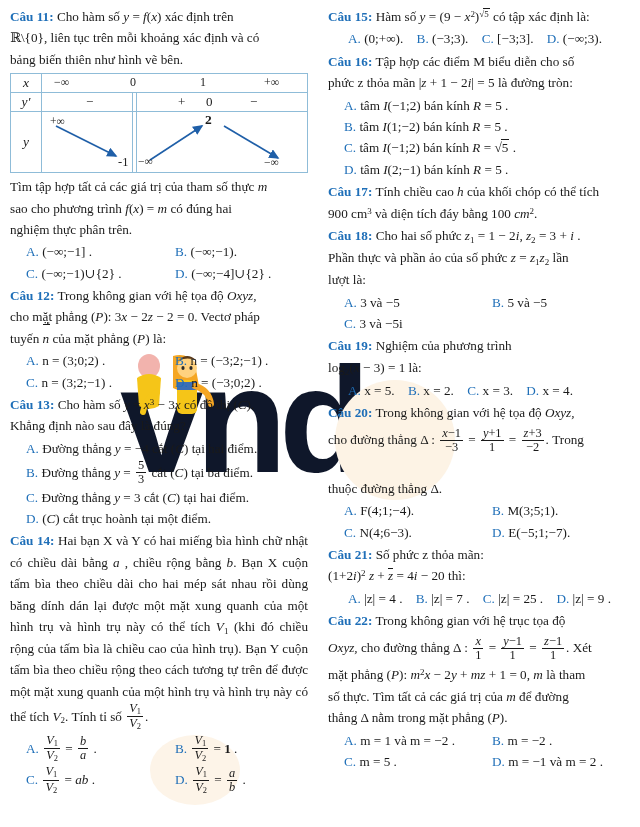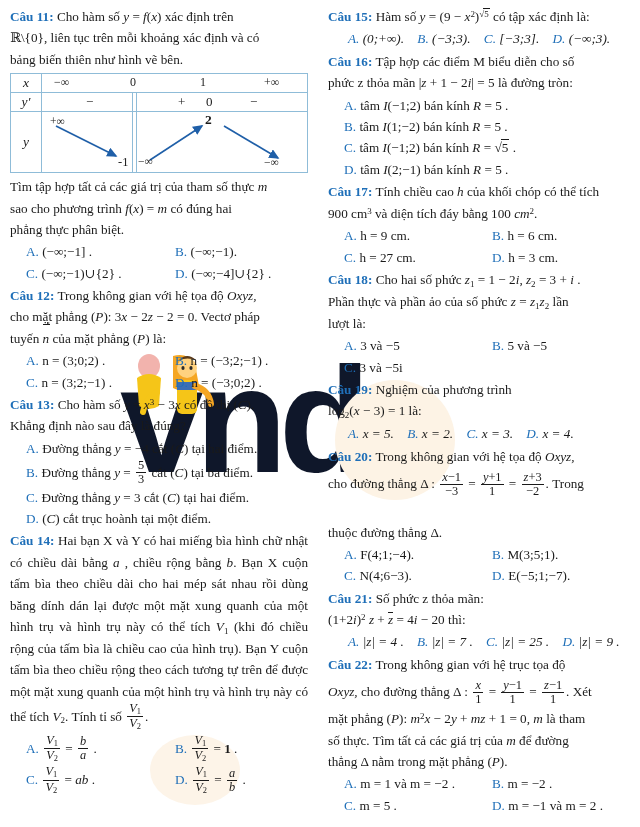--- a/index.html
+++ b/index.html
@@ -71,21 +71,21 @@
   .qlabel{
     color:#1f6fb8;
     font-weight:bold;
   }
   .opts{margin:1px 0 0 0;}
   .optrow{
     display:flex;
     font-size:13.2px;
     line-height:1.62;
   }
-  .optrow.inline{display:block;font-style:italic;}
+  .optrow.inline{display:block;}
   .opt{
     flex:0 0 50%;
     padding-left:16px;
     box-sizing:border-box;
     white-space:nowrap;
   }
   .opt.wide{flex:0 0 100%;}
   .optlabel{color:#1f6fb8;font-weight:normal;}
   .opt-inline{
     display:inline-block;
@@ -258,21 +258,21 @@
         </tr>
       </tbody>
         </table>
 
       <p class="qline">
         <span>Tìm tập hợp tất cả các giá trị của tham số thực</span>
         <i>m</i><br>
         <span>sao cho phương trình</span>
         <span><i>f</i>(<i>x</i>) = <i>m</i></span>
         <span>có đúng hai</span><br>
-        <span>phẳng thực phân biệt.</span>
+        <span>nghiệm thực phân trên.</span>
       </p>
 
       <div class="opts">
         <div class="optrow">
           <div class="opt">
             <span class="optlabel">A.</span>
             <span>(−∞;−1] .</span>
           </div>
           <div class="opt">
             <span class="optlabel">B.</span>
@@ -464,42 +464,20 @@
         </div>
       </div>
     </div>
 
     <div class="q">
       <p class="qline">
         <span class="qlabel">Câu 17:</span>
         Tính chiều cao <i>h</i> của khối chóp có thể tích<br>
         900 cm<span class="sup">3</span> và diện tích đáy bằng 100 <i>cm</i><span class="sup">2</span>.
       </p>
-      <div class="opts">
-        <div class="optrow">
-          <div class="opt">
-            <span class="optlabel">A.</span>
-            <span>h = 9 cm.</span>
-          </div>
-          <div class="opt">
-            <span class="optlabel">B.</span>
-            <span>h = 6 cm.</span>
-          </div>
-        </div>
-        <div class="optrow">
-          <div class="opt">
-            <span class="optlabel">C.</span>
-            <span>h = 27 cm.</span>
-          </div>
-          <div class="opt">
-            <span class="optlabel">D.</span>
-            <span>h = 3 cm.</span>
-          </div>
-        </div>
-      </div>
     </div>
 
     <div class="q">
       <p class="qline">
         <span class="qlabel">Câu 18:</span>
         Cho hai số phức <i>z</i><span class="sub">1</span> = 1 − 2<i>i</i>, <i>z</i><span class="sub">2</span> = 3 + <i>i</i> .<br>
         Phần thực và phần ảo của số phức <i>z</i> = <i>z</i><span class="sub">1</span><i>z</i><span class="sub">2</span> lần<br>
         lượt là:
       </p>
       <div class="opts">

